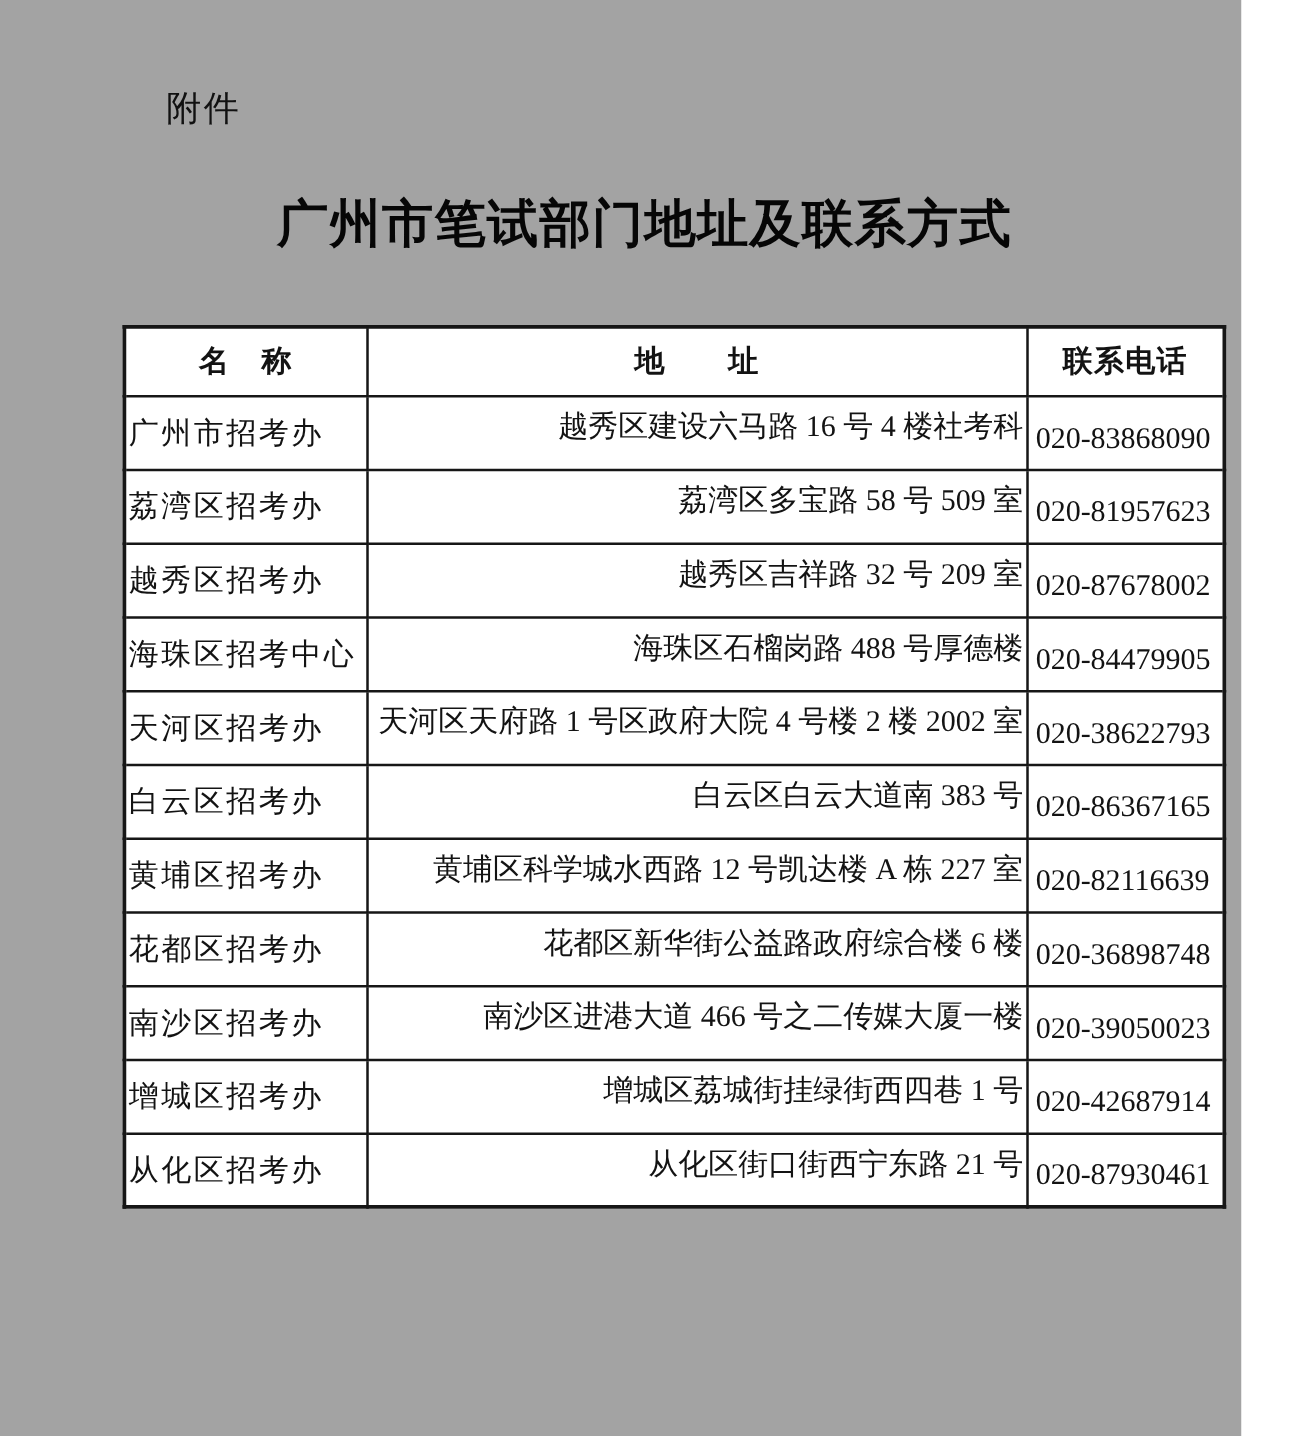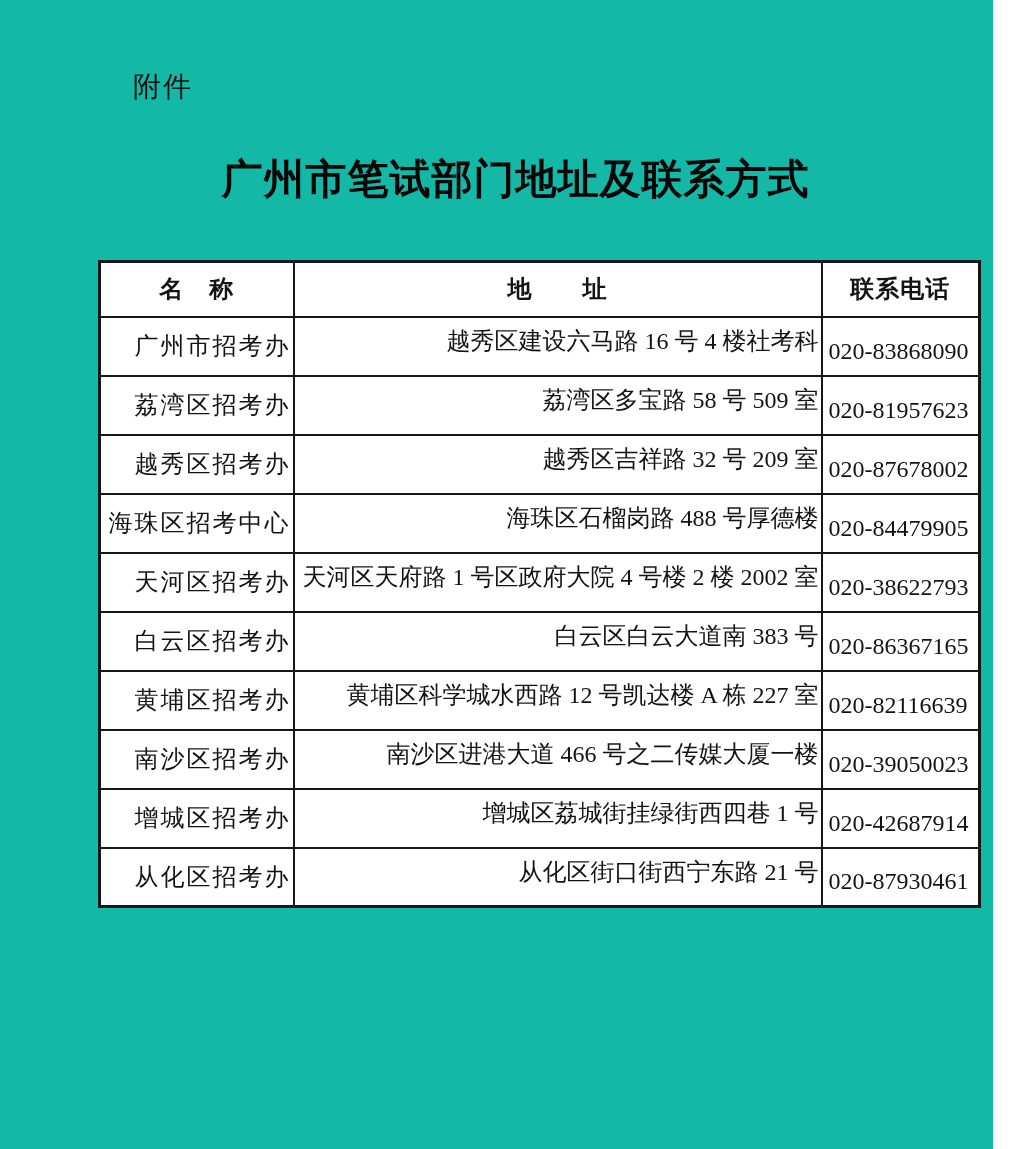--- a/index.html
+++ b/index.html
@@ -6,21 +6,21 @@
   html, body {
     width: 1031px; height: 1149px;
     background: #ffffff;
     font-family: "Liberation Serif", "DejaVu Serif", serif;
     color: #111111;
     overflow: hidden;
   }
   .page {
     position: relative;
     width: 993px; height: 1149px;
-    background: #14b8a6;
+    background: #a3a3a3;
   }
   .attachment-label {
     position: absolute;
     left: 133px; top: 68px;
     font-family: "Liberation Sans", "DejaVu Sans", sans-serif;
     font-size: 28px;
     letter-spacing: 2px;
     color: #111111;
   }
   .page-title {
@@ -54,21 +54,21 @@
   }
   .contact-table { border: 3px solid #161616; }
   .contact-table th {
     height: 55px;
     font-weight: 600;
     text-align: center;
     letter-spacing: 1px;
   }
   .contact-table td { height: 59px; }
   td.name-cell {
-    text-align: right;
+    text-align: left;
     letter-spacing: 2px;
     padding: 2px 2px;
   }
   td.address-cell {
     text-align: right;
     padding: 2px 2px 12px 7px;
   }
   td.phone-cell {
     text-align: left;
     padding: 12px 2px 2px 6px;
@@ -146,20 +146,27 @@
           </td>
         </tr>
         <tr>
           <td class="name-cell">黄埔区招考办</td>
           <td class="address-cell">黄埔区科学城水西路 12 号凯达楼 A 栋 227 室</td>
           <td class="phone-cell">
             <div class="phone-line">020-82116639</div>
           </td>
         </tr>
         <tr>
+          <td class="name-cell">花都区招考办</td>
+          <td class="address-cell">花都区新华街公益路政府综合楼 6 楼</td>
+          <td class="phone-cell">
+            <div class="phone-line">020-36898748</div>
+          </td>
+        </tr>
+        <tr>
           <td class="name-cell">南沙区招考办</td>
           <td class="address-cell">南沙区进港大道 466 号之二传媒大厦一楼</td>
           <td class="phone-cell">
             <div class="phone-line">020-39050023</div>
           </td>
         </tr>
         <tr>
           <td class="name-cell">增城区招考办</td>
           <td class="address-cell">增城区荔城街挂绿街西四巷 1 号</td>
           <td class="phone-cell">

